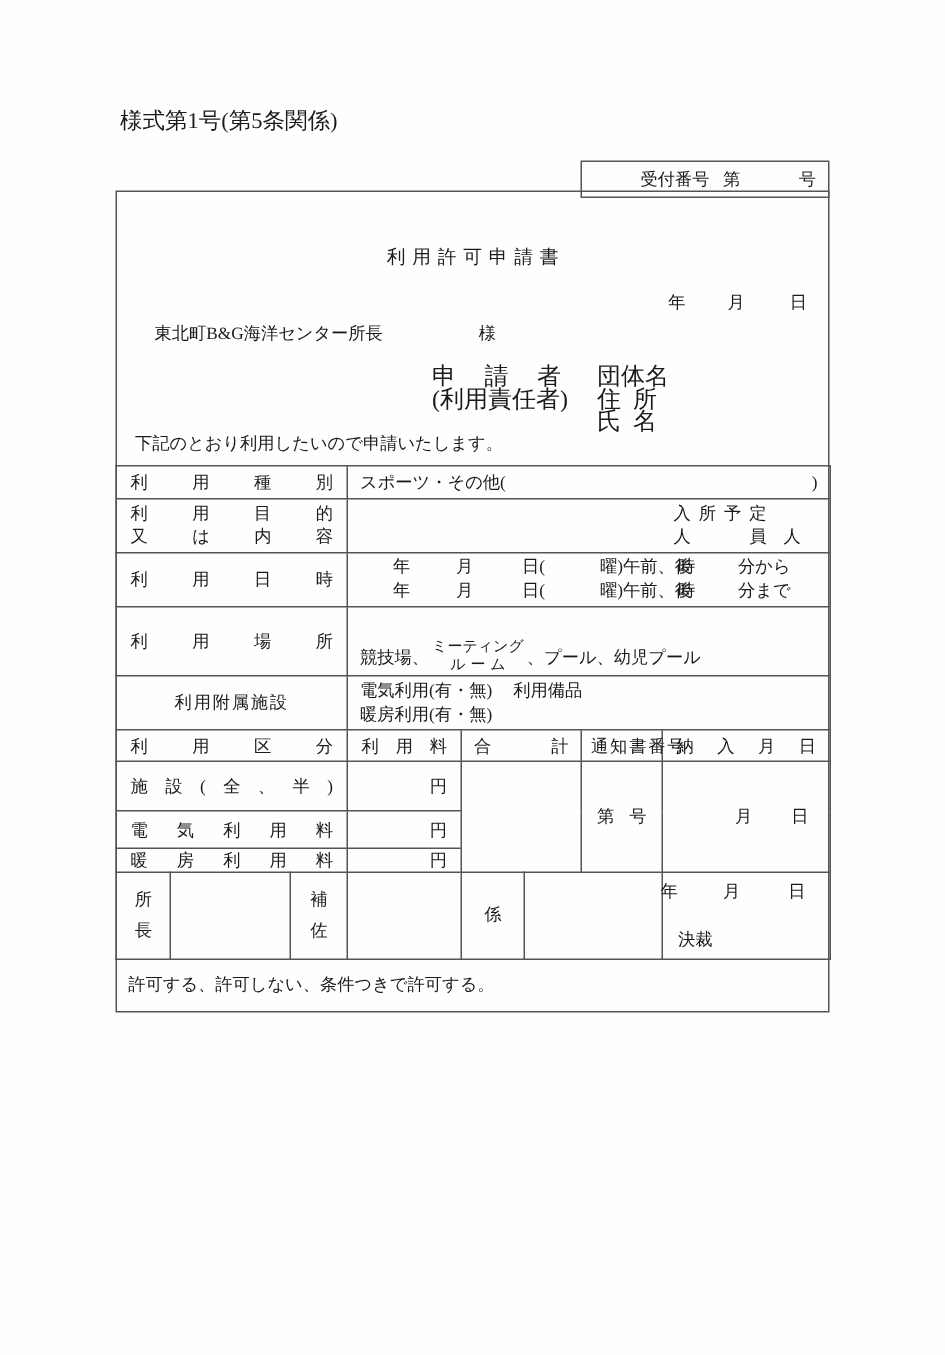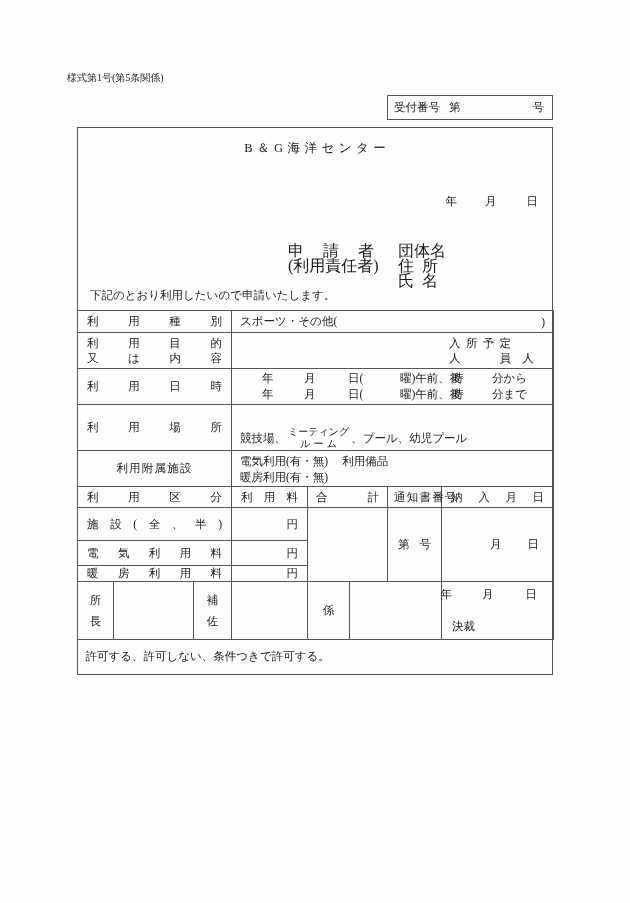--- a/index.html
+++ b/index.html
@@ -17,39 +17,40 @@
   }
   .page {
     position: absolute;
     inset: 0;
     background: #fefefe;
   }
 
   
   .form-no {
     position: absolute;
-    left: 67px;
+    left: 80px;
     top: 71px;
-    font-size: 10px;
+    font-size: 15px;
     letter-spacing: 0px;
     white-space: nowrap;
   }
 
   
   .receipt-box {
     position: absolute;
     left: 387px;
-    top: 95px;
+    top: 107px;
     width: 166px;
     height: 25px;
     border: 1px solid #555;
     box-sizing: border-box;
     display: flex;
     align-items: center;
     font-size: 11.5px;
+    padding-left: 33px;
   }
   .receipt-box .r-label { margin-left: 6px; }
   .receipt-box .r-dai { margin-left: 9px; }
   .receipt-box .r-go { margin-left: auto; margin-right: 8px; }
 
   
   .form-frame {
     position: absolute;
     left: 77px;
     top: 127px;
@@ -292,26 +293,29 @@
 
   <div class="receipt-box">
     <span class="r-label">受付番号</span>
     <span class="r-dai">第</span>
     <span class="r-go">号</span>
   </div>
 
   <div class="form-frame">
 
     <div class="head">
-      <div class="title1">B＆G海洋センター</div>
+      <div class="title2">利用許可申請書</div>
 
       <div class="dateline">
         <span class="y">年</span><span class="m">月</span><span class="d">日</span>
       </div>
 
+      <div class="addressee">
+        <span>東北町B&amp;G海洋センター所長</span><span class="sama">様</span>
+      </div>
 
       <div class="applicant">
         <div class="ap-row">
           <span class="ap-left">申請者</span>
             <span class="ap-right">団体名</span>
         </div>
         <div class="ap-row">
           <span class="ap-left nojust">(利用責任者)</span>
             <span class="ap-right">住所</span>
         </div>

